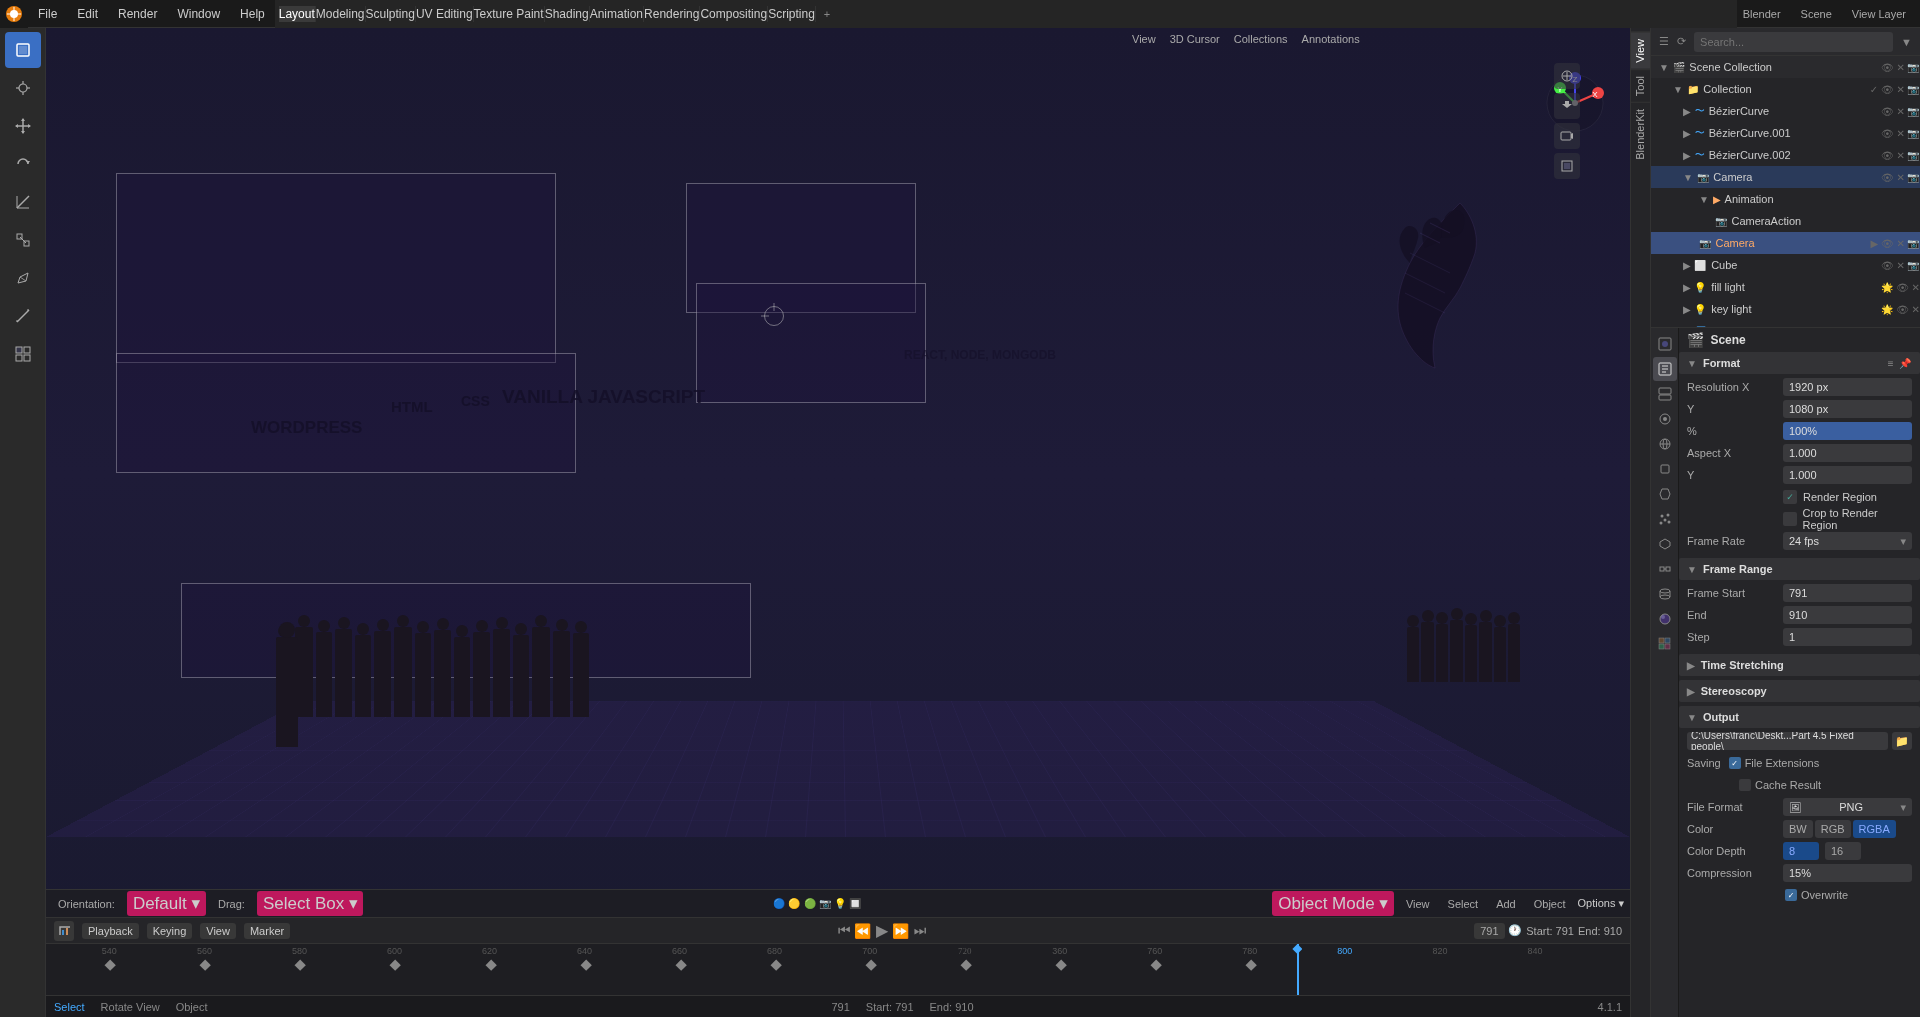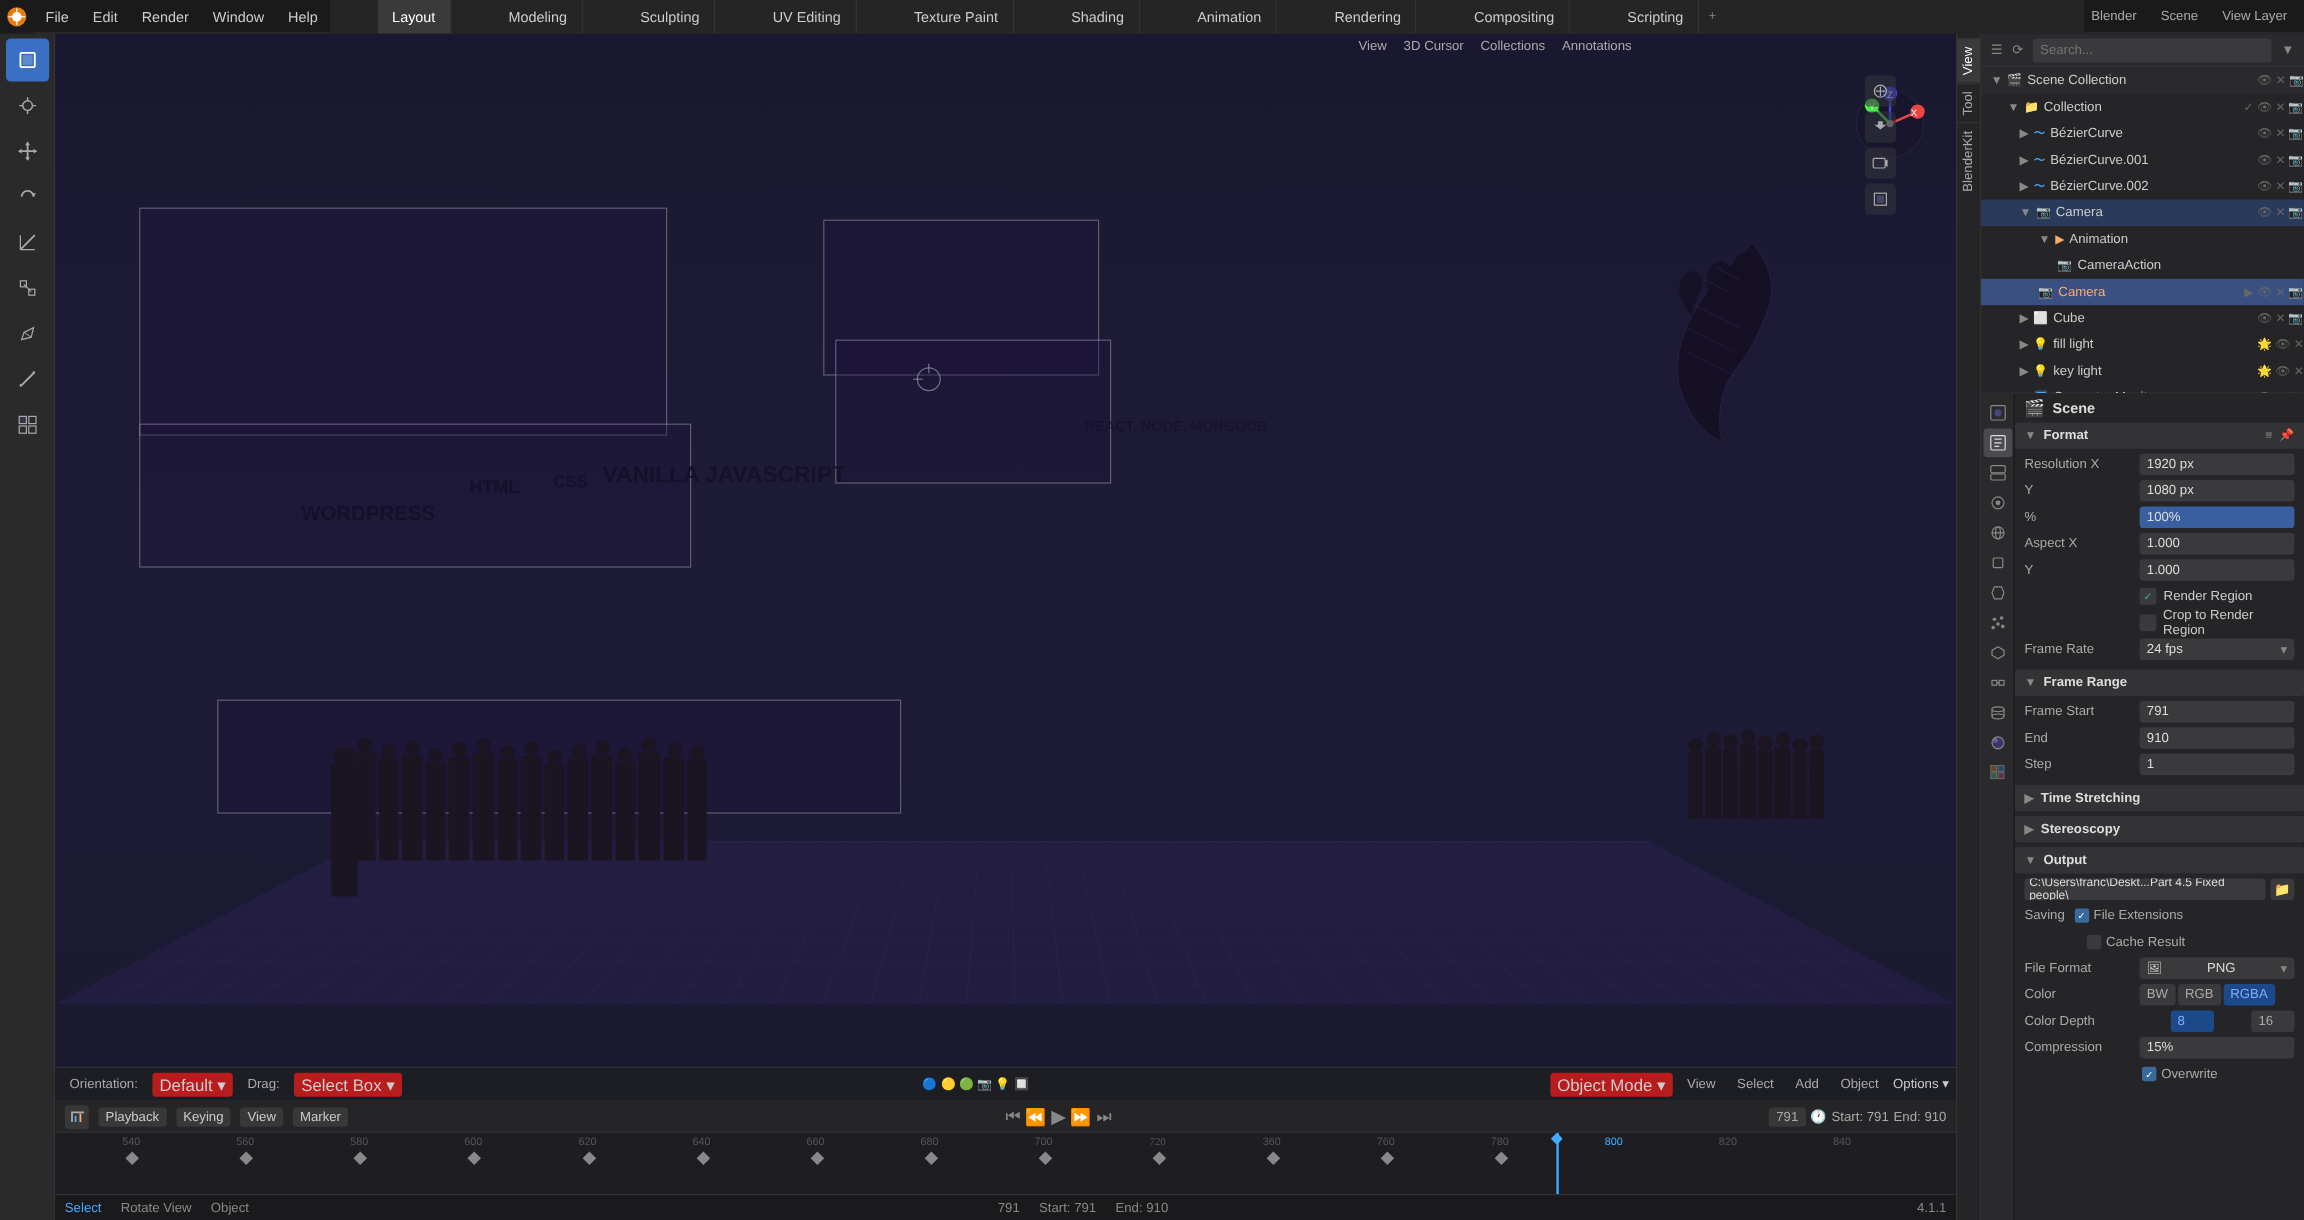--- a/index.html
+++ b/index.html
@@ -48,29 +48,28 @@
     
     .workspace-tabs {
       display: flex;
       align-items: center;
       flex: 1;
       height: 28px;
       background: #252525;
       padding-left: 4px;
     }
     .workspace-tab {
-      padding: 0 12px;
-      height: 28px;
+      padding: 0 0;
+      height: 16px;
       display: flex;
       align-items: center;
       color: #ccc;
       cursor: pointer;
       font-size: 12px;
       border-right: 1px solid #333;
-      margin-left: 36px;
     }
     .workspace-tab.active {
       background: #3a3a3a;
       color: #fff;
     }
     .tab-plus {
       padding: 0 8px;
       color: #888;
       cursor: pointer;
     }
@@ -208,25 +207,25 @@
       display: flex;
       align-items: center;
       gap: 4px;
       color: #aaa;
       font-size: 11px;
       cursor: pointer;
       padding: 2px 6px;
       border-radius: 3px;
     }
     .bottom-bar-dropdown {
-      background: #b91c1c;
+      background: #be185d;
       padding: 2px 6px;
       border-radius: 3px;
       color: #ccc;
-      font-size: 14px;
+      font-size: 17px;
     }
 
     
     #right-panel {
       width: 270px;
       background: #252528;
       border-left: 1px solid #333;
       display: flex;
       flex-direction: column;
       flex-shrink: 0;
@@ -407,21 +406,20 @@
     }
     .props-icon-btn.active { background: #4a4a50; color: #ddd; }
 
     
     .color-depth-row {
       display: flex;
       align-items: center;
       height: 22px;
       padding: 0 8px;
       gap: 6px;
-      justify-content: space-between;
     }
     .color-val {
       height: 18px;
       background: #1a4a8a;
       border-radius: 3px;
       display: flex;
       align-items: center;
       padding: 0 6px;
       color: #8af;
       font-size: 11px;

